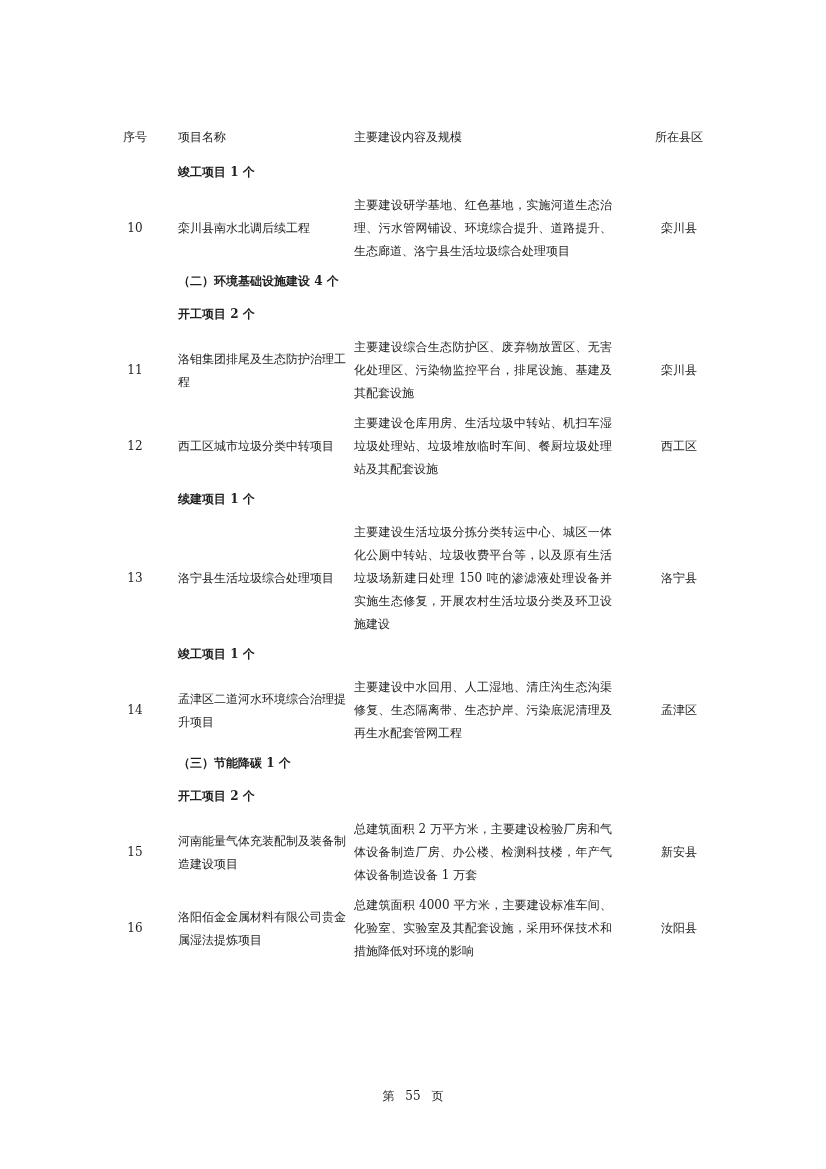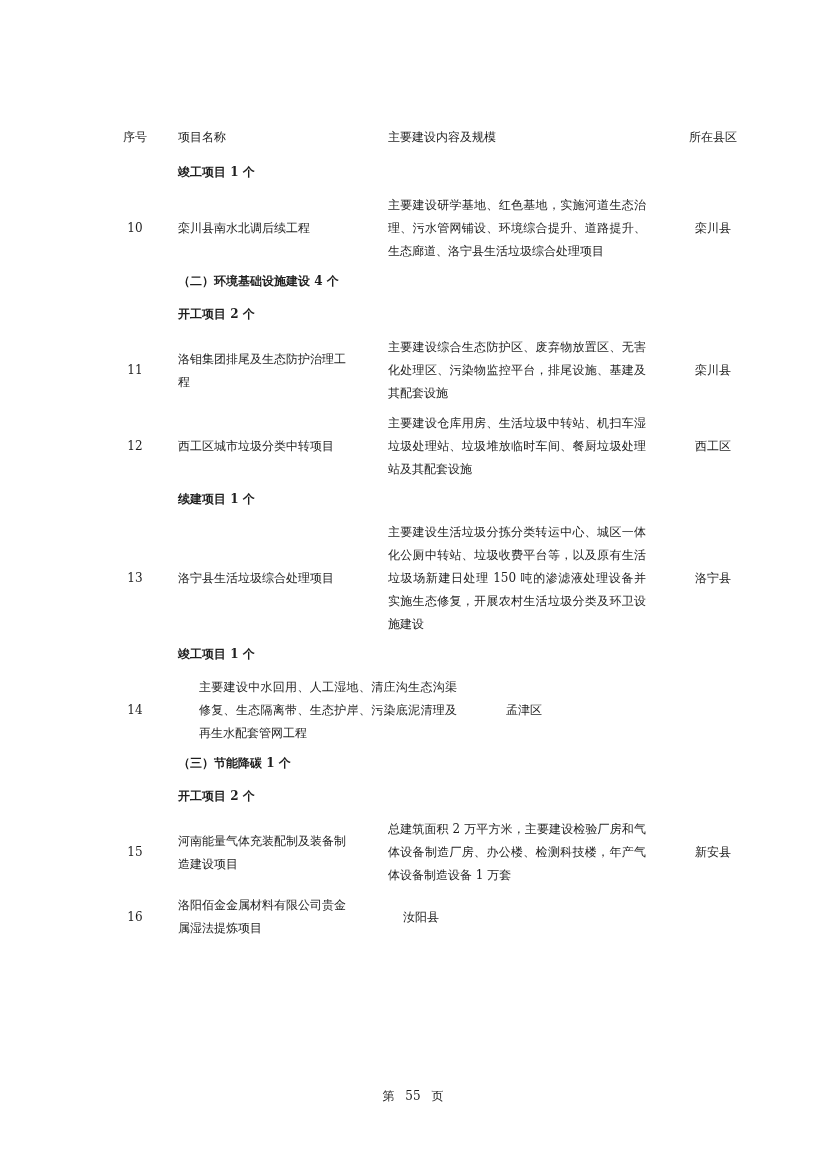--- a/index.html
+++ b/index.html
@@ -19,21 +19,21 @@
     top: 126px;
     width: 642px;
   }
   .thead {
     display: flex;
     line-height: 23px;
     margin-bottom: 12px;
   }
   .c-num    { width: 60px;  text-align: center; flex: none; }
   .c-name   { width: 176px; margin-left: 13px;  flex: none; }
-  .c-content{ width: 258px; margin-left: 34px;  flex: none; }
+  .c-content{ width: 258px;  flex: none; }
   .c-county { width: 66px;  margin-left: 34px;  text-align: center; flex: none; }
   .thead .c-name, .thead .c-content { }
   .section {
     font-weight: bold;
     line-height: 23px;
     margin-bottom: 10px;
     padding-left: 73px; 
   }
   .row {
     display: flex;
@@ -97,36 +97,38 @@
       <div class="c-num">13</div>
       <div class="c-name">洛宁县生活垃圾综合处理项目</div>
       <div class="c-content">主要建设生活垃圾分拣分类转运中心、城区一体化公厕中转站、垃圾收费平台等，以及原有生活垃圾场新建日处理 150 吨的渗滤液处理设备并实施生态修复，开展农村生活垃圾分类及环卫设施建设</div>
       <div class="c-county">洛宁县</div>
     </div>
 
     <div class="section">竣工项目 1 个</div>
 
     <div class="row">
       <div class="c-num">14</div>
+      <div class="c-name">孟津区二道河水环境综合治理提升项目</div>
       <div class="c-content">主要建设中水回用、人工湿地、清庄沟生态沟渠修复、生态隔离带、生态护岸、污染底泥清理及再生水配套管网工程</div>
       <div class="c-county">孟津区</div>
     </div>
 
     <div class="section">（三）节能降碳 1 个</div>
     <div class="section">开工项目 2 个</div>
 
     <div class="row">
       <div class="c-num">15</div>
       <div class="c-name">河南能量气体充装配制及装备制造建设项目</div>
       <div class="c-content">总建筑面积 2 万平方米，主要建设检验厂房和气体设备制造厂房、办公楼、检测科技楼，年产气体设备制造设备 1 万套</div>
       <div class="c-county">新安县</div>
     </div>
 
     <div class="row">
       <div class="c-num">16</div>
       <div class="c-name">洛阳佰金金属材料有限公司贵金属湿法提炼项目</div>
+      <div class="c-content">总建筑面积 4000 平方米，主要建设标准车间、化验室、实验室及其配套设施，采用环保技术和措施降低对环境的影响</div>
       <div class="c-county">汝阳县</div>
     </div>
 
   </div>
 
   <div class="footer">第 55 页</div>
 </div>
 
 </body></html>

